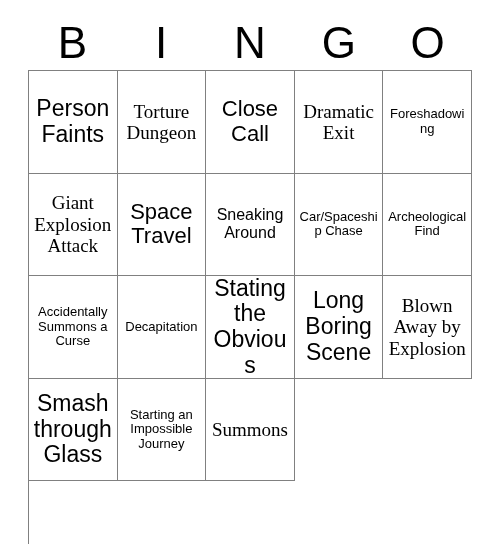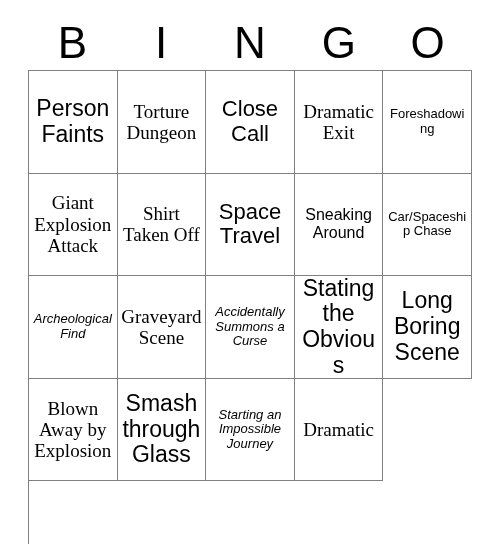--- a/index.html
+++ b/index.html
@@ -69,21 +69,21 @@
     display: block;
     line-height: 1.12;
     color: #000000;
     width: 100%;
     word-wrap: break-word;
   }
   .fs-xl  { font-size: 22px; }
   .fs-lg  { font-size: 23px; }
   .fs-md  { font-size: 19px; font-family: Liberation Serif, serif; }
   .fs-sm  { font-size: 16px; }
-  .fs-xs  { font-size: 13px; font-style: italic; }
+  .fs-xs  { font-size: 13px; }
   .fs-xxs { font-size: 13px; }
 </style>
 </head>
 <body>
 
 <div class="card">
 
   <div class="header-row">
     <div class="header-cell">B</div>
     <div class="header-cell">I</div>
@@ -105,53 +105,50 @@
       <div class="cell">
         <span class="cell-text fs-md">Dramatic Exit</span>
       </div>
       <div class="cell">
         <span class="cell-text fs-xxs">Foreshadowing</span>
       </div>
       <div class="cell">
         <span class="cell-text fs-md">Giant Explosion Attack</span>
       </div>
       <div class="cell">
-        <span class="cell-text fs-md">Shirt Taken Off</span>
-      </div>
-      <div class="cell">
         <span class="cell-text fs-xl">Space Travel</span>
       </div>
       <div class="cell">
         <span class="cell-text fs-sm">Sneaking Around</span>
       </div>
       <div class="cell">
         <span class="cell-text fs-xxs">Car/Spaceship Chase</span>
       </div>
       <div class="cell">
         <span class="cell-text fs-xs">Archeological Find</span>
       </div>
       <div class="cell">
-        <span class="cell-text fs-md">Graveyard Scene</span>
+        <span class="cell-text fs-xs">Accidentally Summons a Curse</span>
       </div>
       <div class="cell">
-        <span class="cell-text fs-xs">Accidentally Summons a Curse</span>
+        <span class="cell-text fs-xxs">Decapitation</span>
       </div>
       <div class="cell">
         <span class="cell-text fs-lg">Stating the Obvious</span>
       </div>
       <div class="cell">
         <span class="cell-text fs-lg">Long Boring Scene</span>
       </div>
       <div class="cell">
         <span class="cell-text fs-md">Blown Away by Explosion</span>
       </div>
       <div class="cell">
         <span class="cell-text fs-lg">Smash through Glass</span>
       </div>
       <div class="cell">
         <span class="cell-text fs-xs">Starting an Impossible Journey</span>
       </div>
       <div class="cell">
-        <span class="cell-text fs-md">Dramatic</span>
+        <span class="cell-text fs-md">Summons</span>
       </div>
     </div>
 
 </div>
 
 </body></html>

